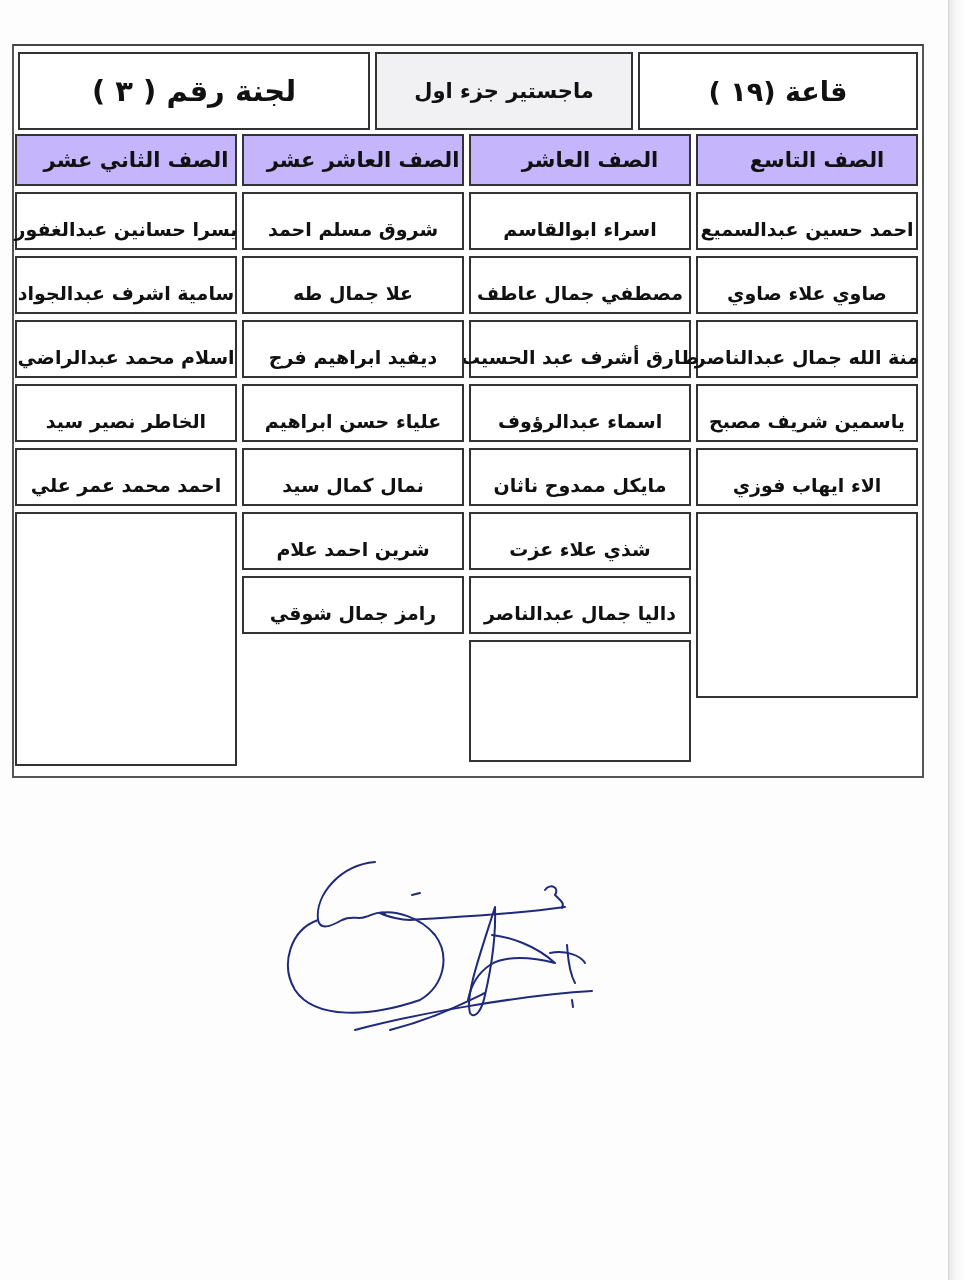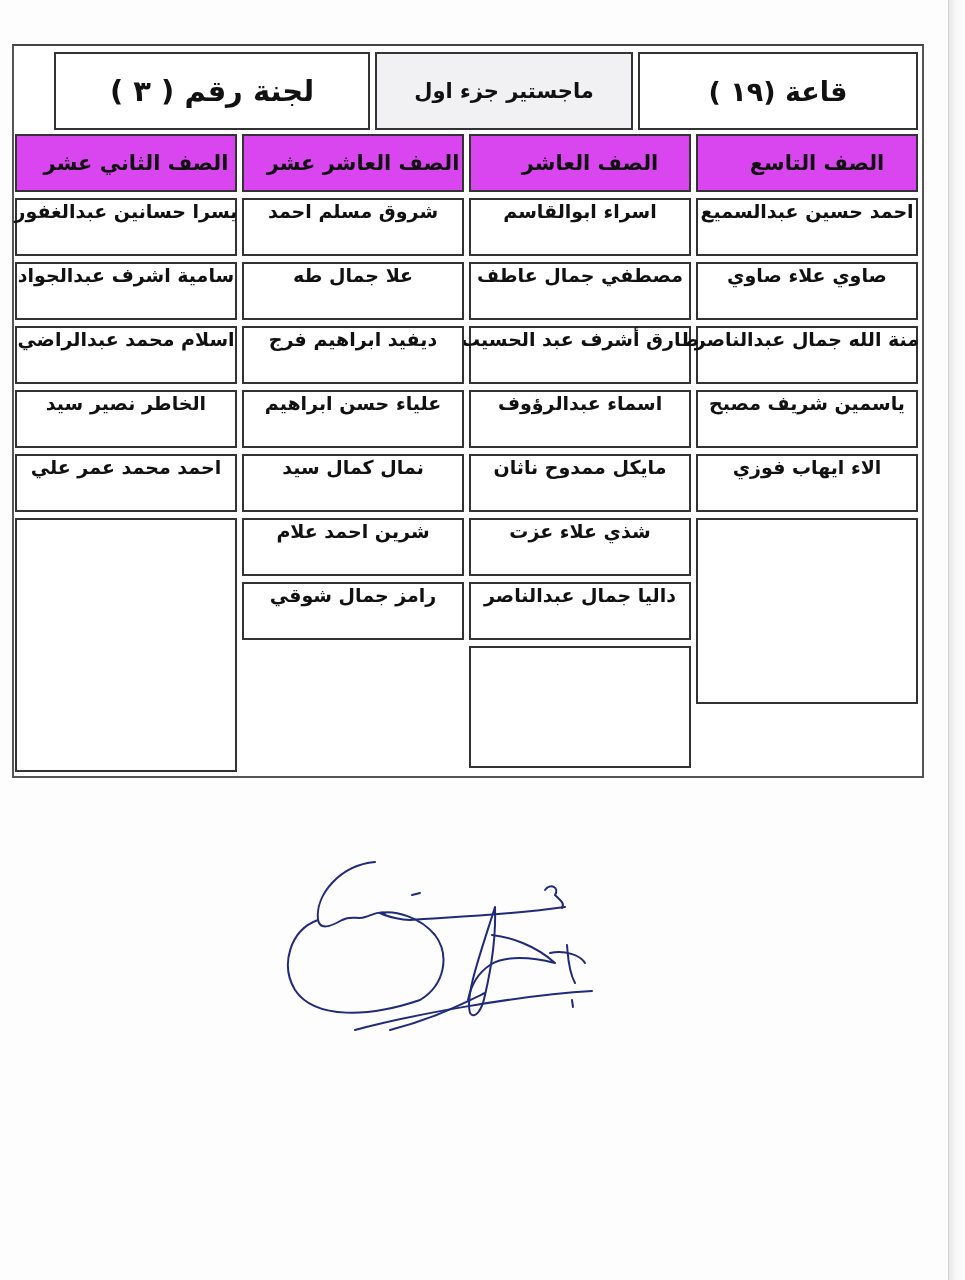--- a/index.html
+++ b/index.html
@@ -61,58 +61,58 @@
       background: #fff;
     }
     .title-program {
       right: 285px;
       width: 258px;
       font-size: 21px;
       background: #f1f1f3;
     }
     .title-committee {
       right: 548px;
-      width: 316px;
+      width: 352px;
       font-size: 29px;
       background: #fff;
     }
     .grid {
       position: absolute;
       top: 88px;
       right: 4px;
       display: flex;
       flex-direction: row;
       gap: 5px;
     }
     .col {
       display: flex;
       flex-direction: column;
       gap: 6px;
     }
     .col-head {
-      height: 58px;
-      background: #d946ef;
+      height: 52px;
+      background: #c4b5fd;
       border: 2px solid #333;
       box-sizing: border-box;
       display: flex;
       align-items: center;
       justify-content: center;
       font-size: 21px;
       font-weight: bold;
       white-space: nowrap;
       padding-left: 20px;
     }
     .cell {
       height: 58px;
       border: 2px solid #333;
       box-sizing: border-box;
       display: flex;
       align-items: flex-start;
       justify-content: center;
-      padding-top: 0;
+      padding-top: 24px;
       font-size: 19px;
       font-weight: bold;
       background: #fff;
       white-space: nowrap;
     }
     .empty-fill {
       border: 2px solid #333;
       box-sizing: border-box;
       background: #fff;
     }

